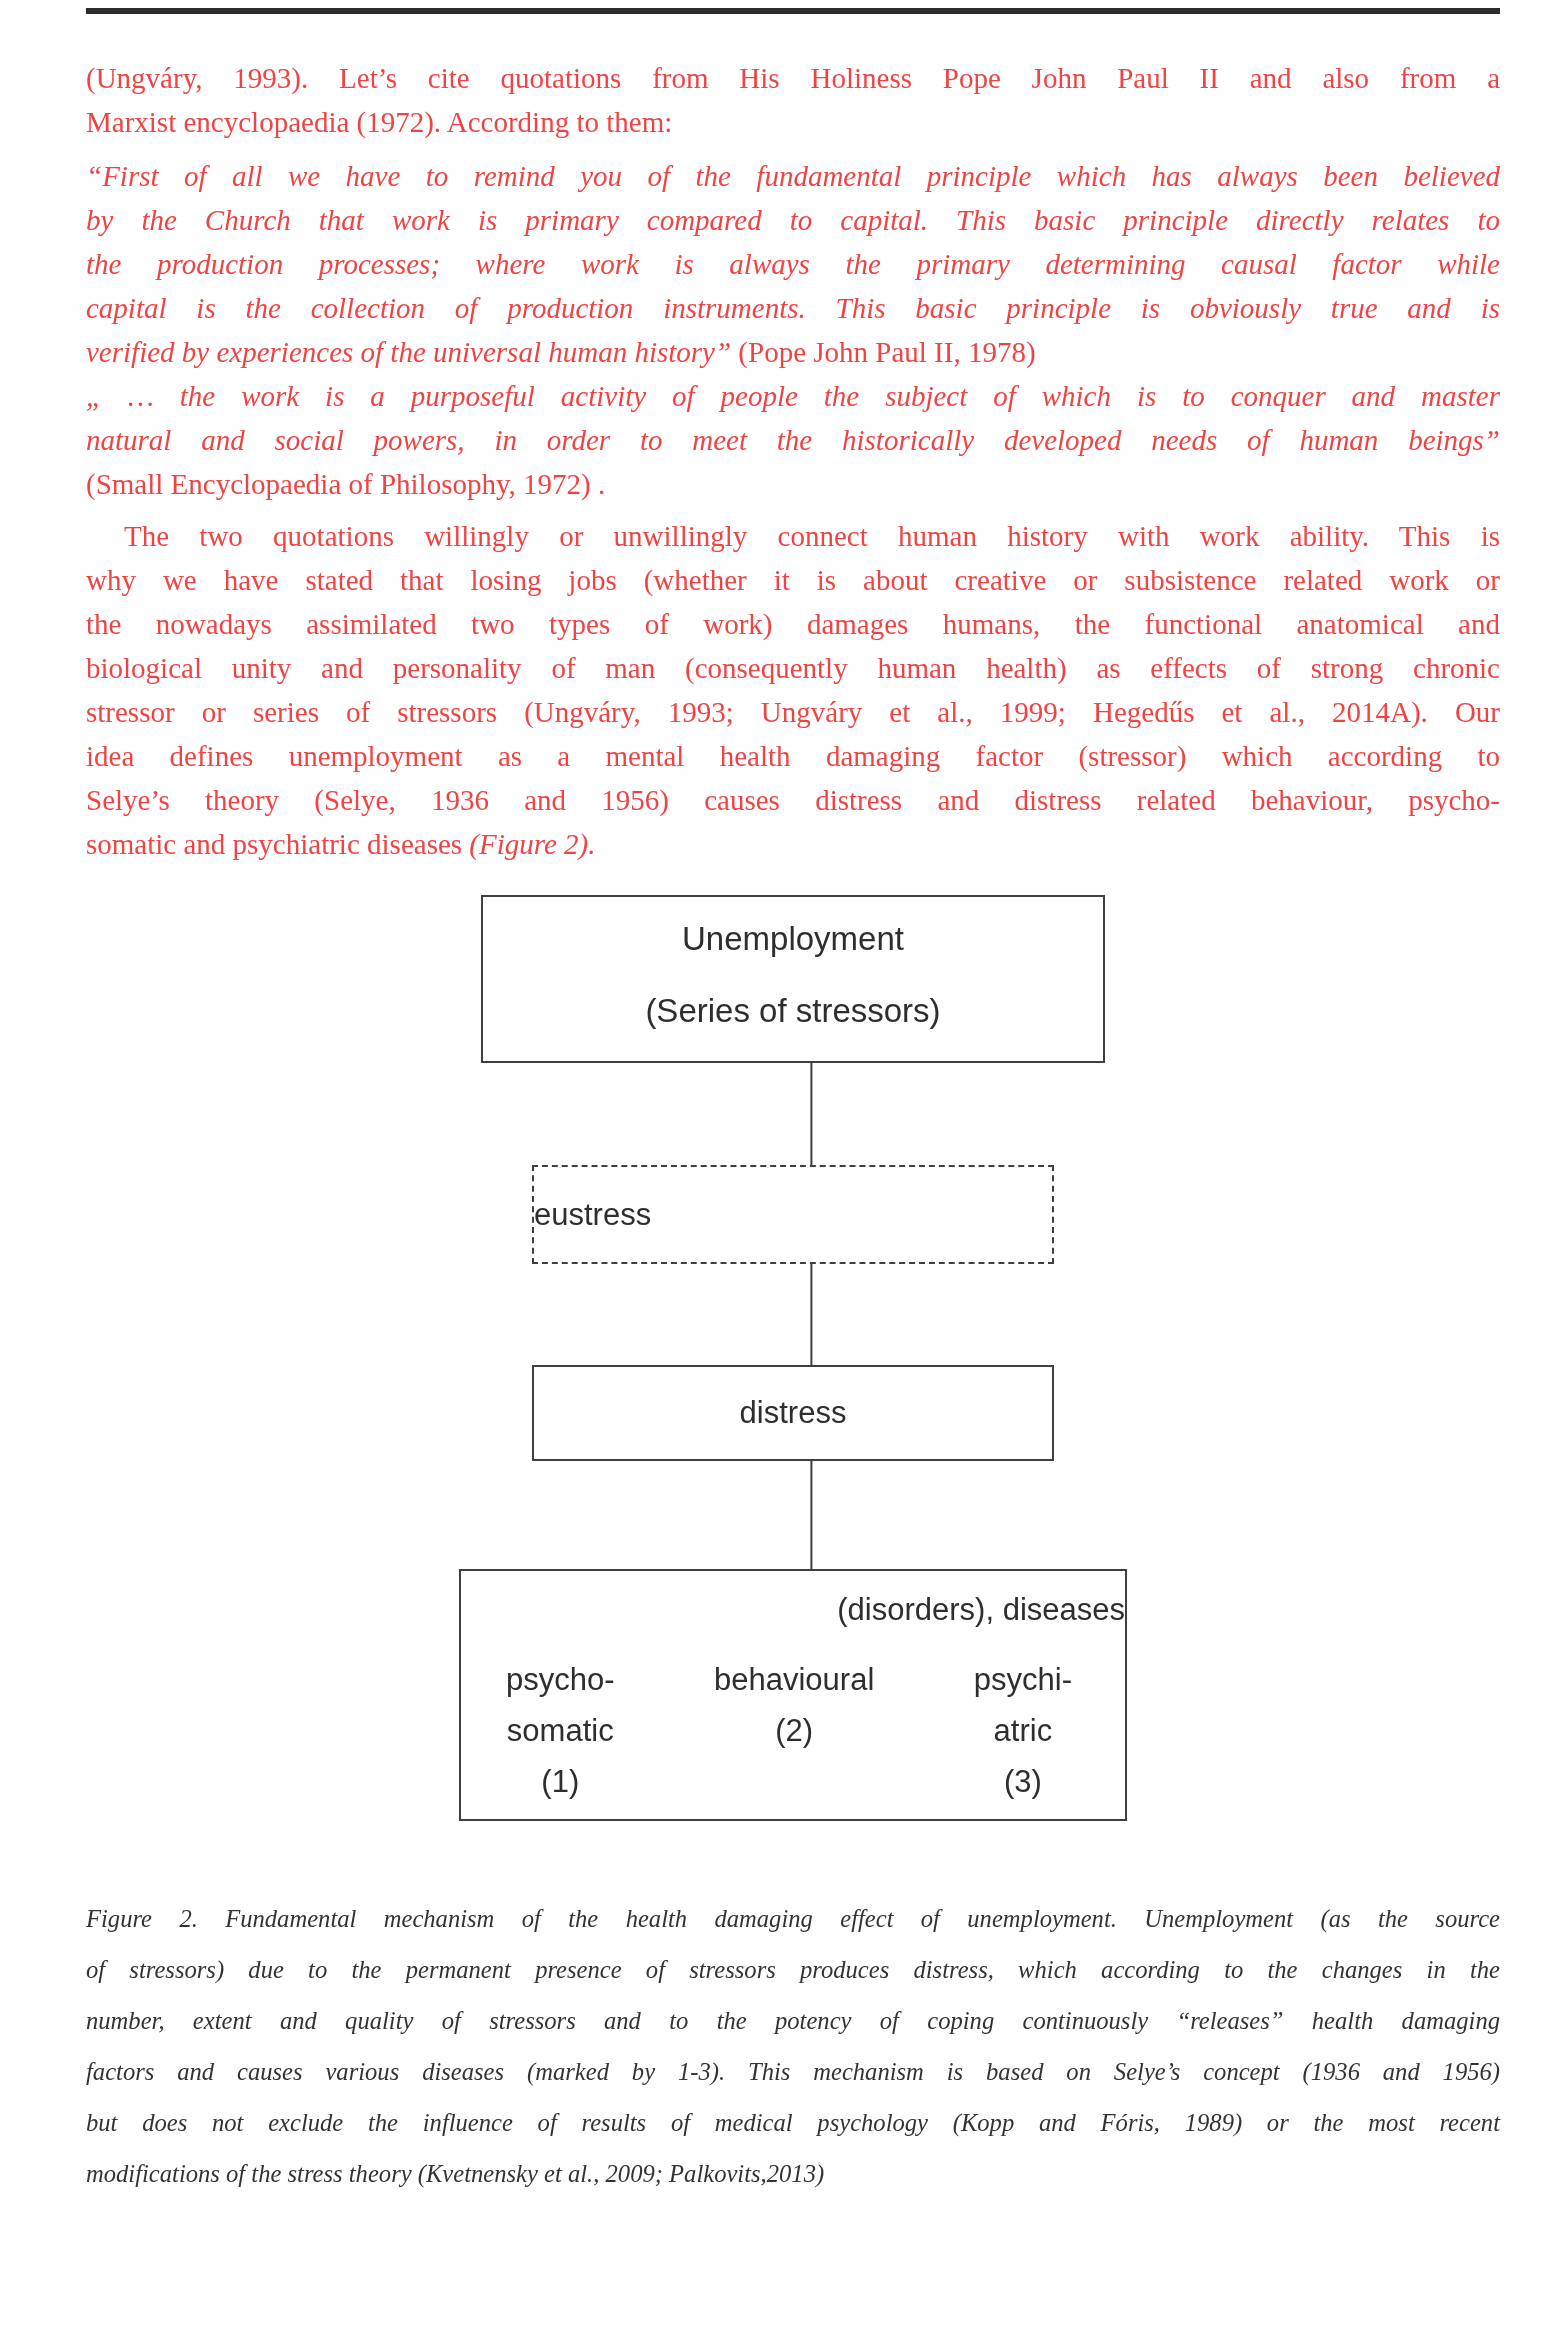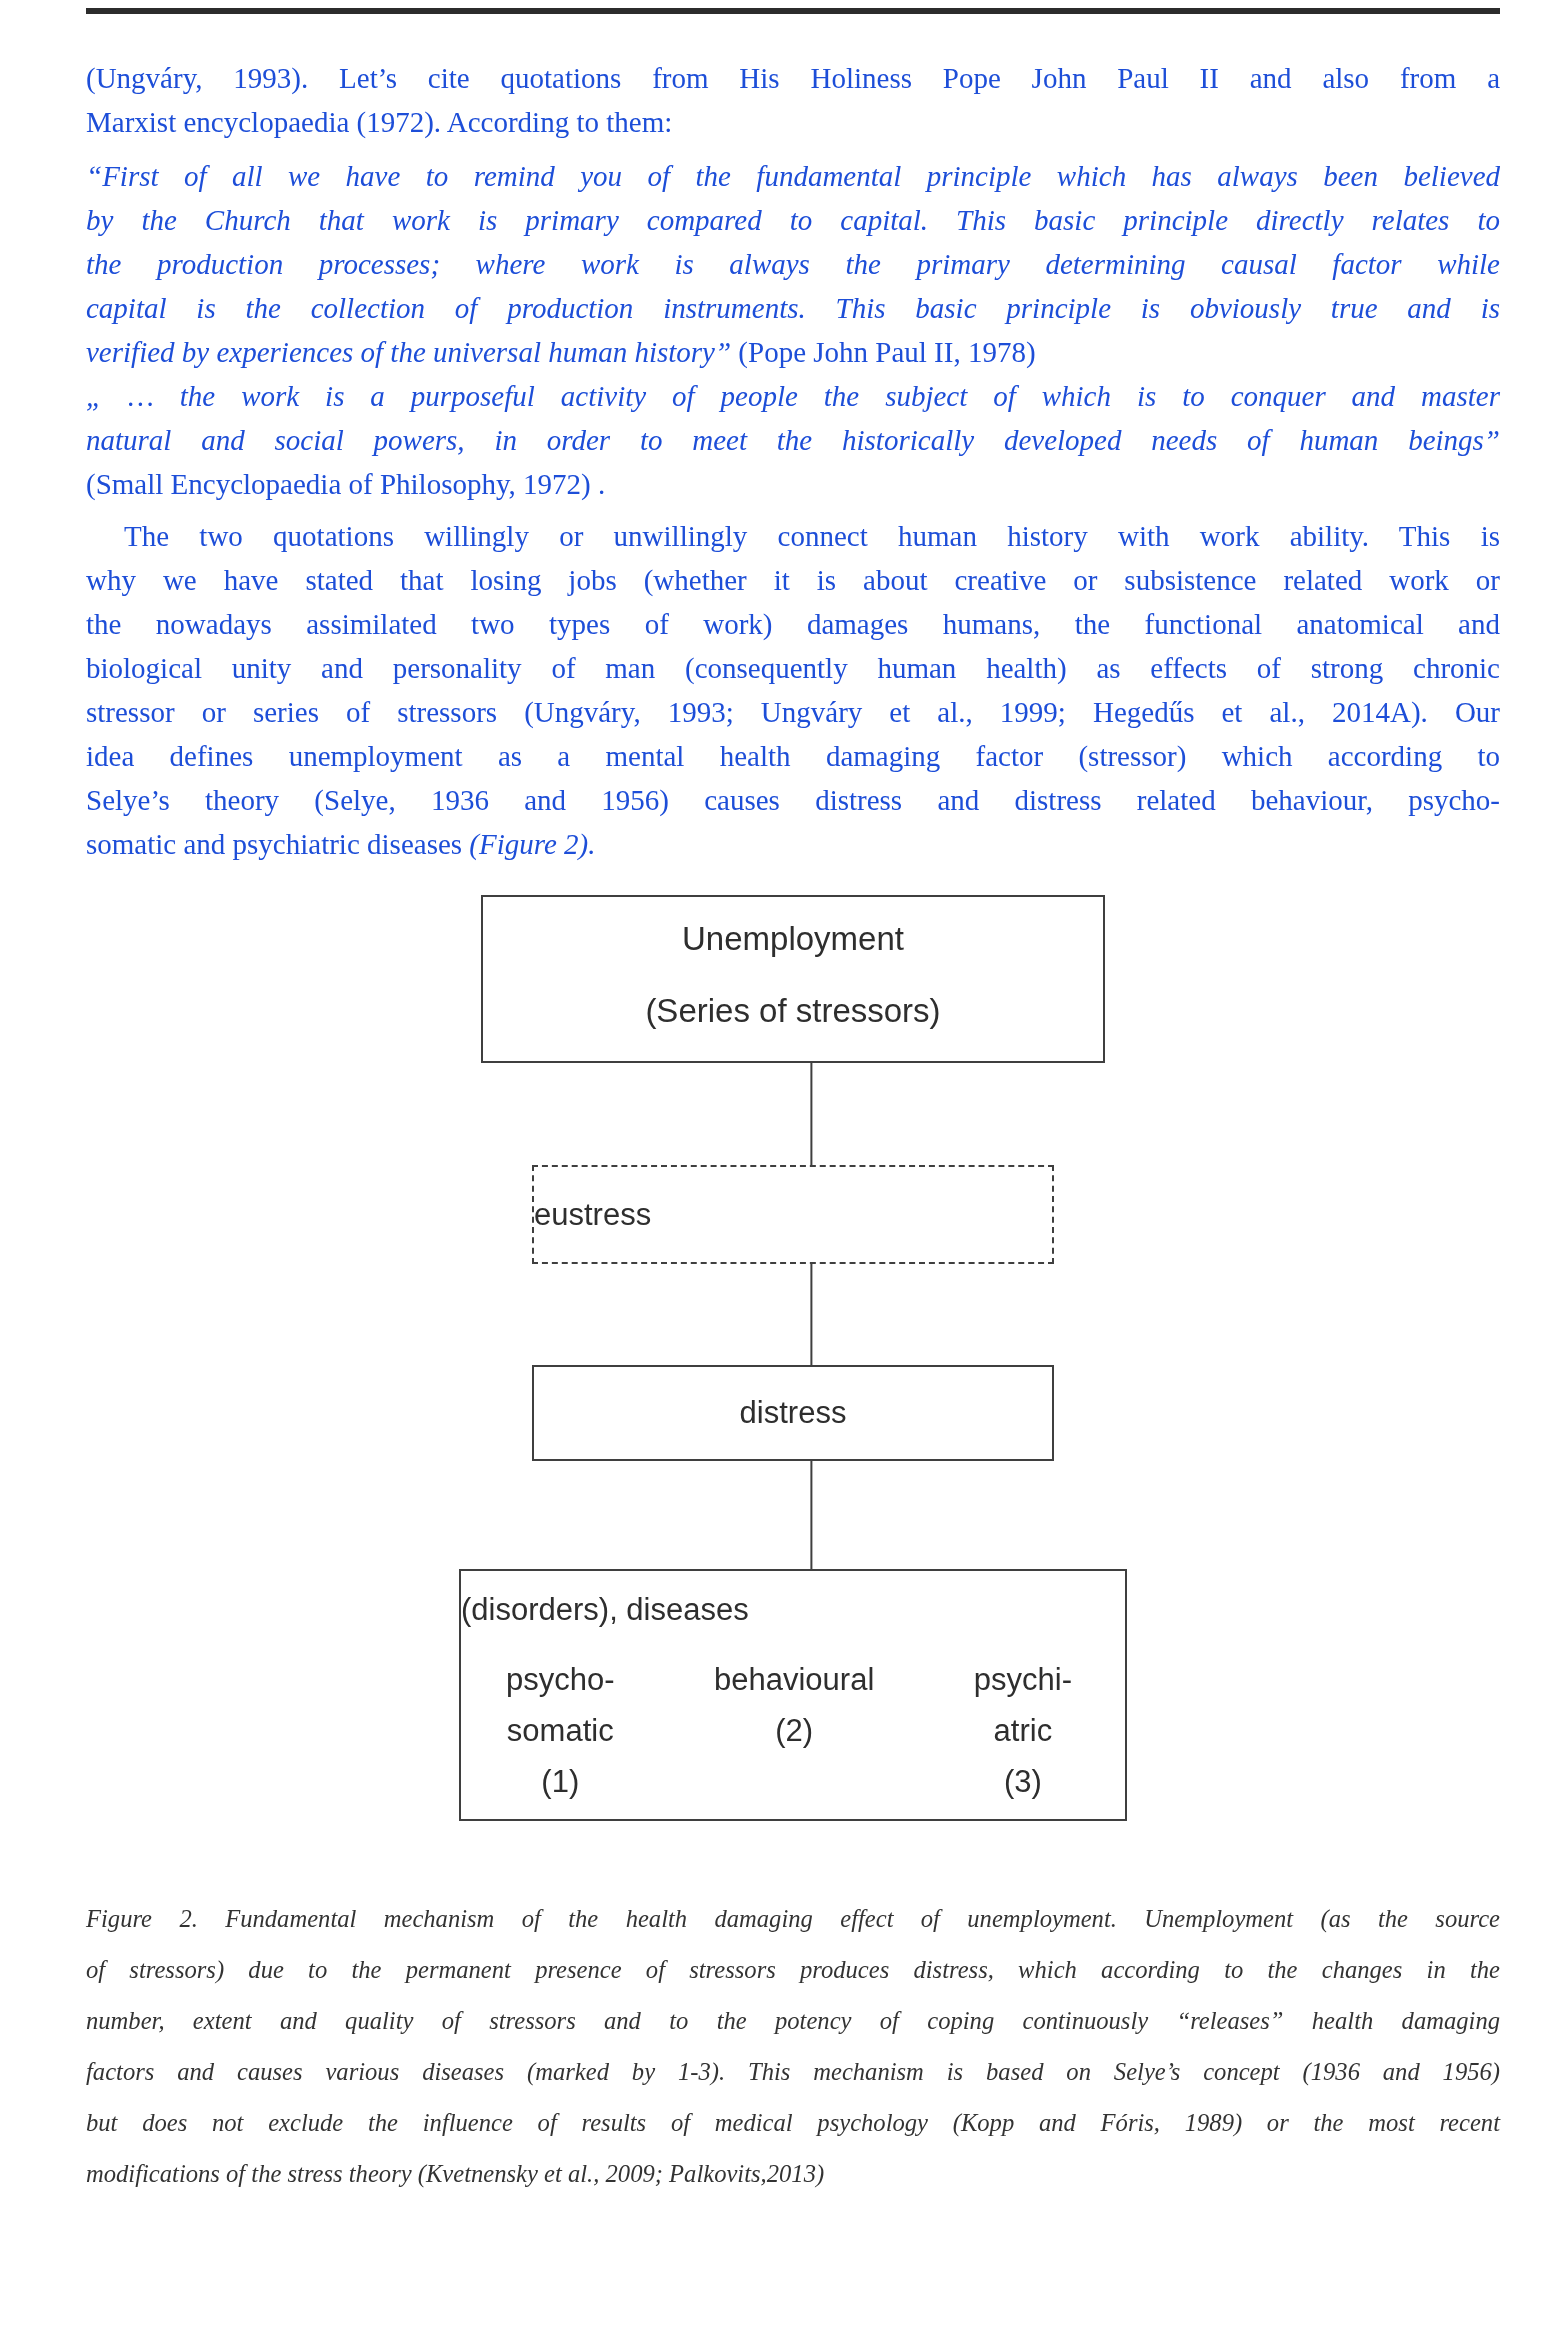--- a/index.html
+++ b/index.html
@@ -28,21 +28,21 @@
     color: #2e2e2e;
     letter-spacing: 0.7px;
   }
   .header-rule {
     margin-top: 8.2px;
     height: 6.1px;
     background: #2c2c2c;
     width: 100%;
   }
   
-  .bodytext { font-size: 29px; line-height: 44px; color: #1d4ed8; }
+  .bodytext { font-size: 29px; line-height: 44px; color: #ef4444; }
   .jline { text-align: justify; text-align-last: justify; white-space: nowrap; }
   .lline { text-align: left; }
   .para1 { margin-top: 42px; }
   .quoteblock { margin-top: 10px; font-style: italic; }
   .roman { font-style: normal; }
   .italic { font-style: italic; }
   .para2 { margin-top: 8.2px; }
   .indent { padding-left: 38px; }
   
   .diagram {
@@ -79,21 +79,21 @@
     width: 522px; height: 96px;
     border: 2.7px solid #3f3f3f;
     display: flex; align-items: center; justify-content: center;
     font-size: 31px;
   }
   .box-outcomes {
     width: 668px; height: 252px;
     border: 2.7px solid #3f3f3f;
     font-size: 31px;
   }
-  .outcomes-title { margin-top: 20.5px; text-align: left; }
+  .outcomes-title { margin-top: 20.5px; text-align: right; }
   .outcomes-cols {
     margin-top: 26px;
     display: flex; justify-content: space-between;
     padding: 0 53px 0 45px;
     line-height: 51px;
   }
   .ocol { text-align: center; }
   
   .caption {
     margin-top: 72px;

